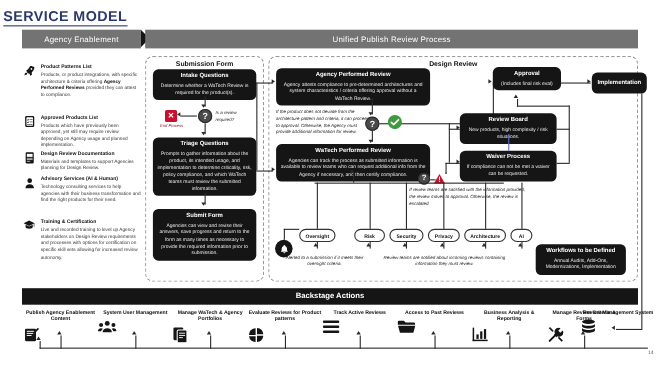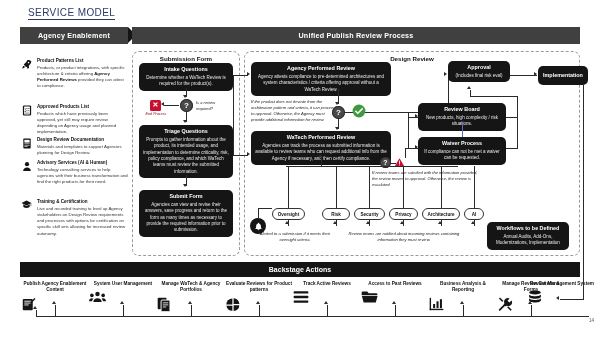--- a/index.html
+++ b/index.html
@@ -4,31 +4,31 @@
 <style>
   * { box-sizing: border-box; margin:0; padding:0; }
   body {
     width:600px; height:337px; background:#ffffff; position:relative; overflow:hidden;
     font-family:"Liberation Sans", sans-serif; color:#111;
   }
   .page { position:absolute; inset:0; }
 
   
   .doc-title {
-    position:absolute; left:28px; top:7px;
-    font-size:10px; font-weight:normal; letter-spacing:.4px;
+    position:absolute; left:3px; top:7px;
+    font-size:13px; font-weight:bold; letter-spacing:.4px;
     color:#2b3a6b;
     border-bottom:1.3px solid #2b3a6b; padding-bottom:1px;
   }
 
   
   .chev {
-    position:absolute; background:#404040; color:#fff;
+    position:absolute; background:#737373; color:#fff;
     display:flex; align-items:center; justify-content:center;
-    font-size:7.2px; font-weight:bold; letter-spacing:.2px; height:17px;
+    font-size:7.2px; font-weight:normal; letter-spacing:.2px; height:17px;
   }
   .chev.left { left:20px; top:27px; width:108px; }
   .chev.left:after{
     content:""; position:absolute; right:-8px; top:0; width:0; height:0;
     border-top:8.5px solid transparent; border-bottom:8.5px solid transparent;
     border-left:8px solid #151515;
   }
   .chev.right { left:132px; top:27px; width:448px; }
 
   

